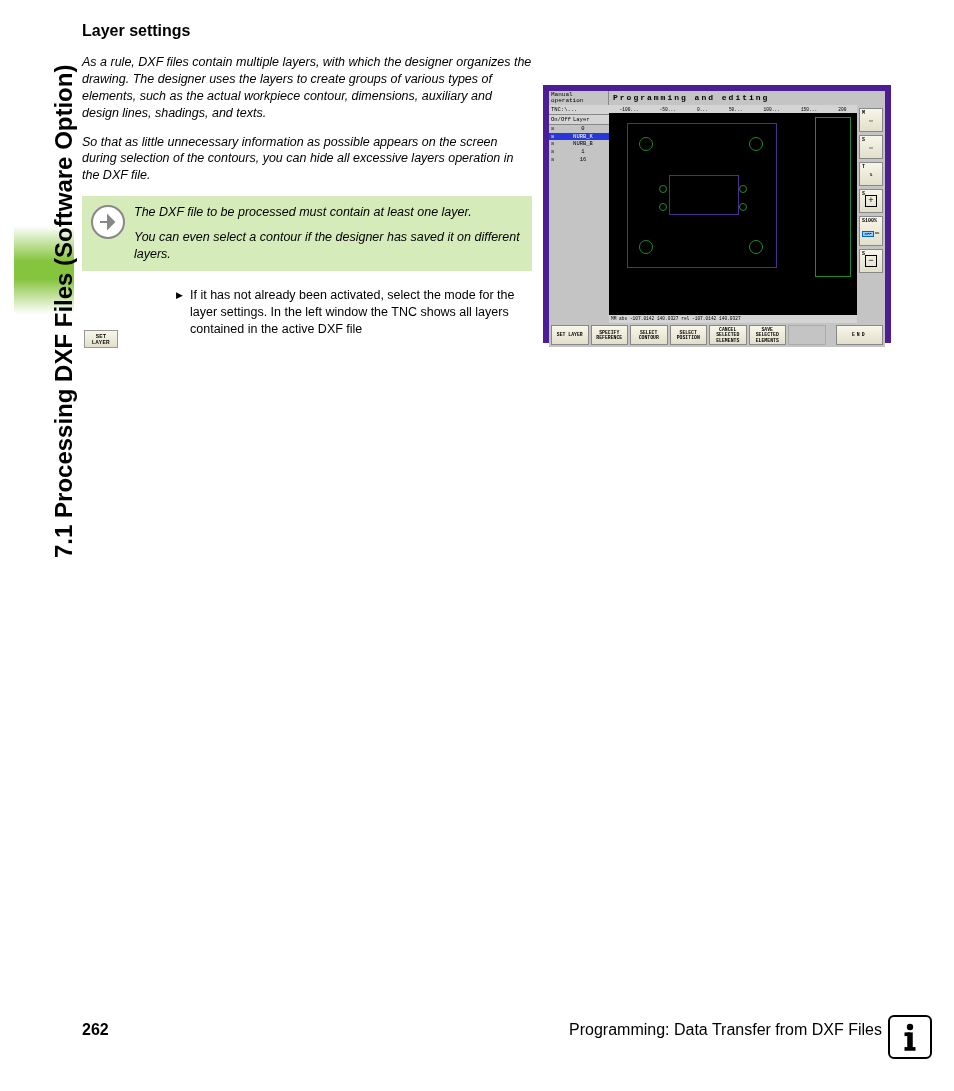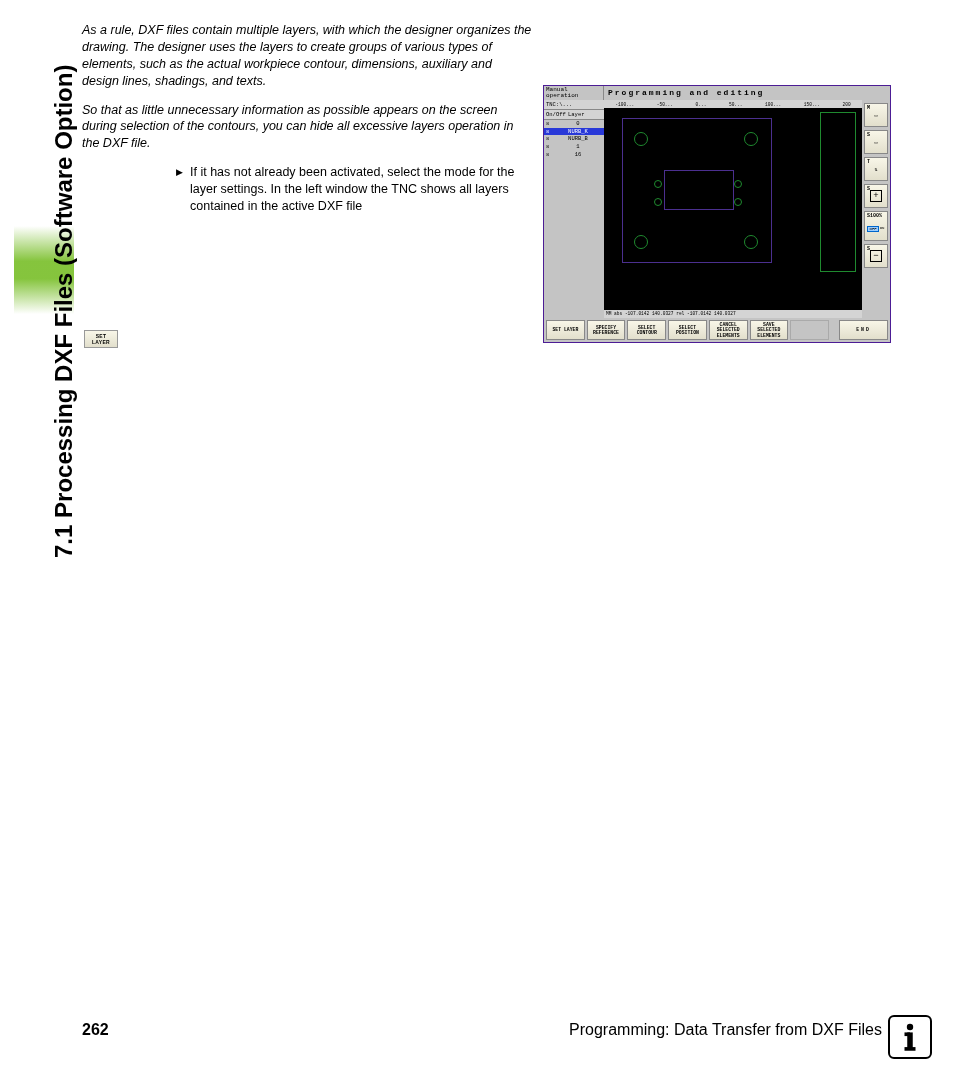--- a/index.html
+++ b/index.html
@@ -106,21 +106,21 @@
     color: #000;
   }
   
   .screenshot {
     position: absolute;
     left: 543px;
     top: 85px;
     width: 348px;
     height: 258px;
     background: #c4c4c4;
-    border: 1px solid #4c1d95;
+    border: 6px solid #4c1d95;
     font-family: "Courier New", monospace;
   }
   .ss-top {
     height: 14px;
     display: flex;
     font-size: 6px;
     color: #000;
   }
   .ss-op {
     width: 60px;
@@ -281,23 +281,36 @@
     border:1px solid #1f8a2f;
   }
 </style>
 </head>
 <body>
 
 <div class="green-bar"></div>
 <div class="sidebar-title">7.1 Processing DXF Files (Software Option)</div>
 
 <div class="content">
+  <h2>Layer settings</h2>
   <p>As a rule, DXF files contain multiple layers, with which the designer organizes the drawing. The designer uses the layers to create groups of various types of elements, such as the actual workpiece contour, dimensions, auxiliary and design lines, shadings, and texts.</p>
   <p>So that as little unnecessary information as possible appears on the screen during selection of the contours, you can hide all excessive layers operation in the DXF file.</p>
 
+  <div class="note-box">
+    <div class="note-icon">
+      <svg width="36" height="36" viewBox="0 0 36 36">
+        <circle cx="18" cy="18" r="16" fill="#fff" stroke="#888" stroke-width="2"></circle>
+        <path d="M10 18 L22 18 M18 12 L24 18 L18 24 Z" fill="#888" stroke="#888" stroke-width="2"></path>
+      </svg>
+    </div>
+    <div class="note-text">
+      <p>The DXF file to be processed must contain at least one layer.</p>
+      <p>You can even select a contour if the designer has saved it on different layers.</p>
+    </div>
+  </div>
 
   <ul class="bullets">
     <li>If it has not already been activated, select the mode for the layer settings. In the left window the TNC shows all layers contained in the active DXF file</li>
   </ul>
 </div>
 
 <div class="set-layer-btn">SET<br>LAYER</div>
 
 <div class="screenshot">
   <div class="ss-top">

